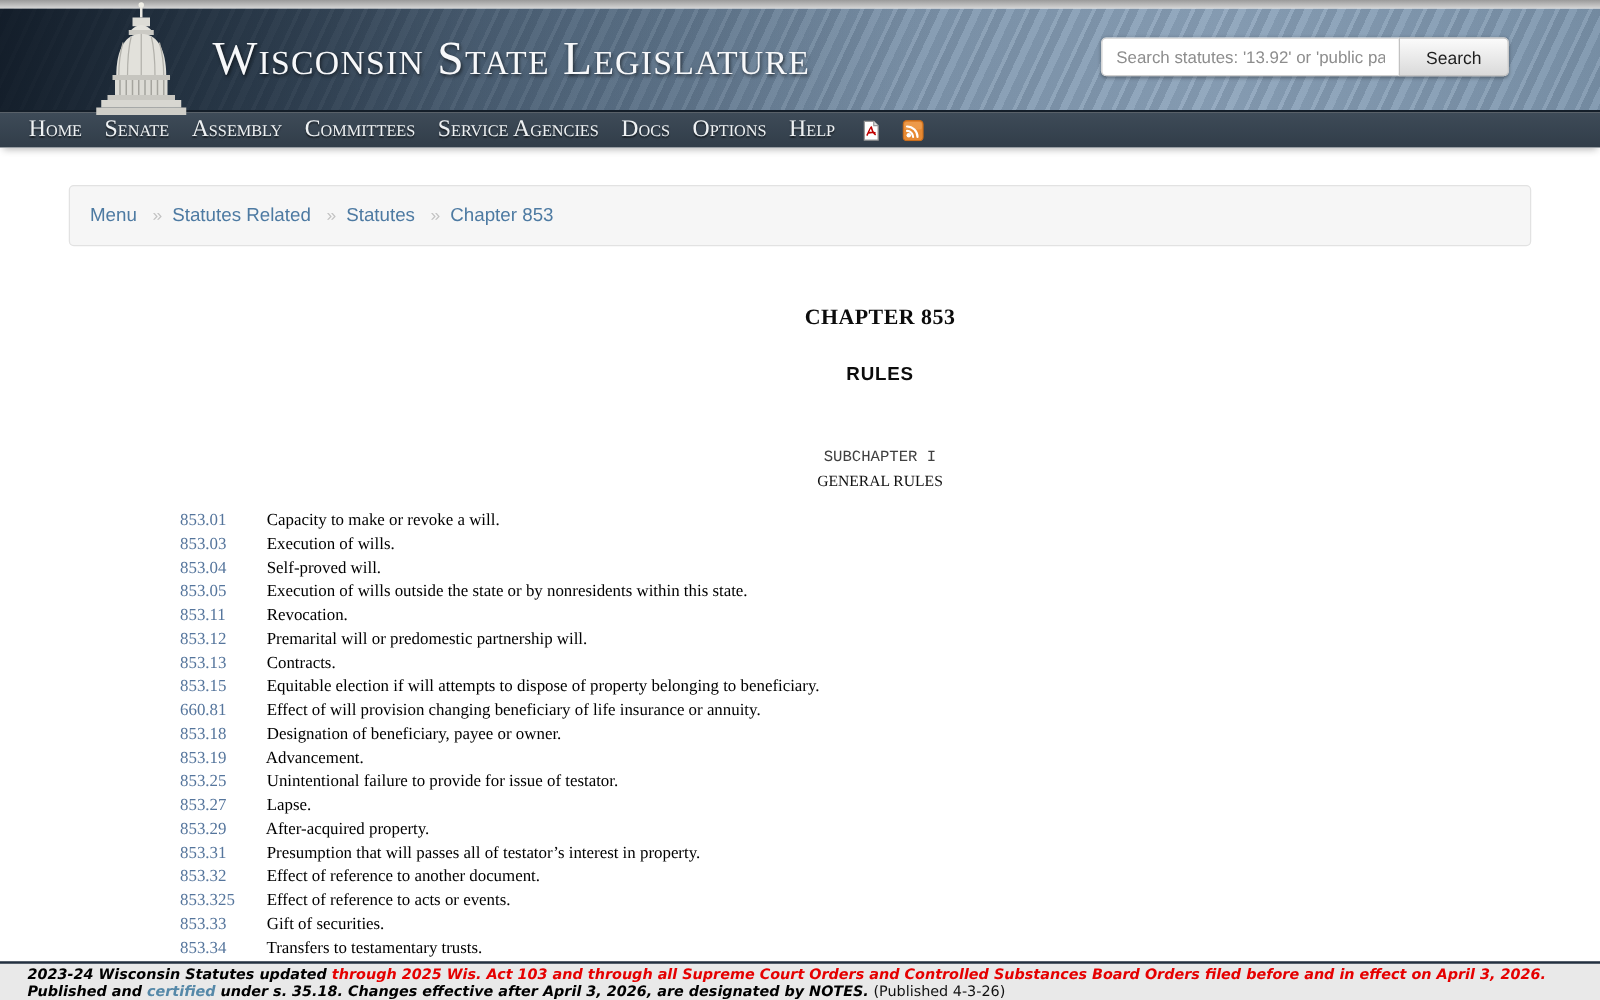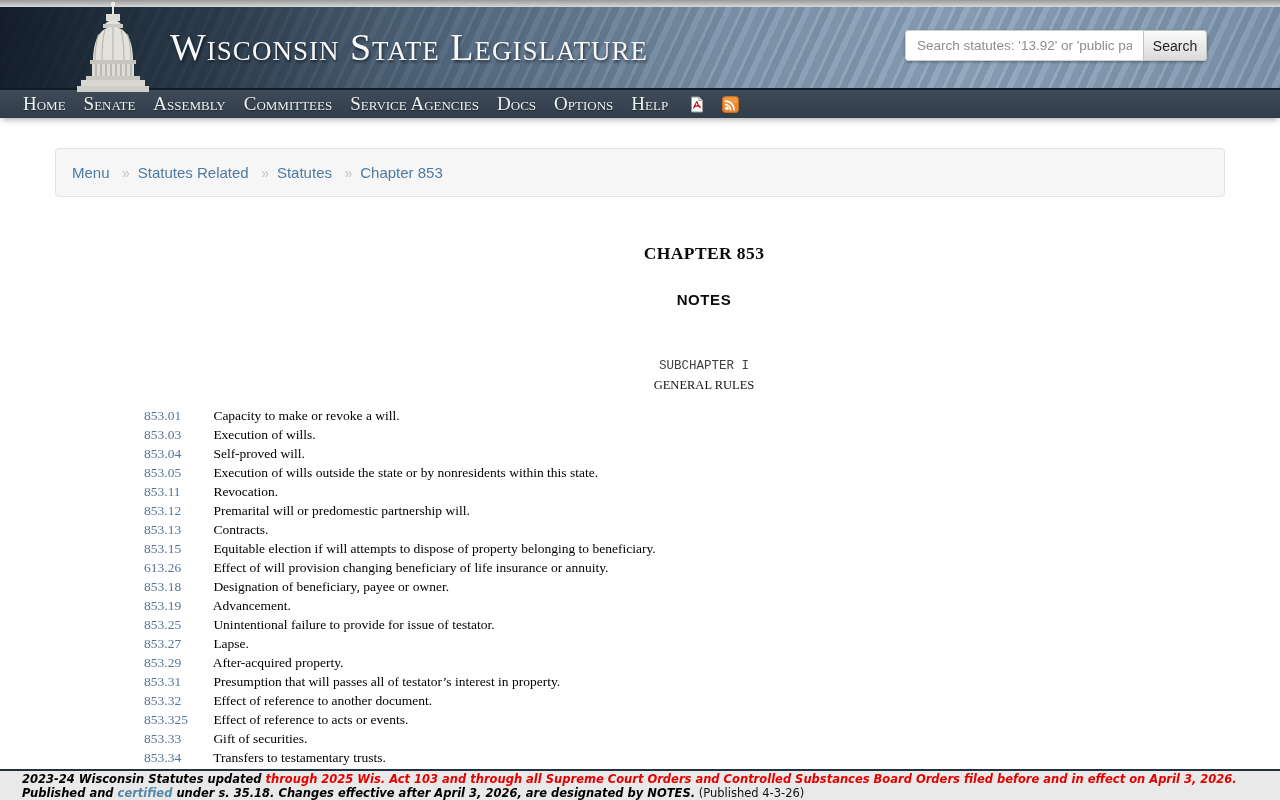--- a/index.html
+++ b/index.html
@@ -34,21 +34,21 @@
     position: absolute; right: 73px; top: 23px; display: flex; height: 31px;
     border-radius: 4px; box-shadow: 0 1px 3px rgba(0,0,0,0.35); background: #fff;
   }
   .searchbox input {
     width: 238px; height: 31px; border: 1px solid #cfcfcf; border-right: none;
     border-radius: 4px 0 0 4px; padding: 0 11px; font-size: 13.5px; color: #333;
     font-family: "Liberation Sans", sans-serif; outline: none;
   }
   .searchbox input::placeholder { color: #8d8d8d; }
   .searchbox button {
-    width: 64px; height: 31px; border: 1px solid #c2c2c2; border-radius: 0 4px 4px 0;
+    width: 88px; height: 31px; border: 1px solid #c2c2c2; border-radius: 0 4px 4px 0;
     background: linear-gradient(#fbfbfb, #dadada); font-size: 14px; color: #1f1f1f;
     font-family: "Liberation Sans", sans-serif; cursor: pointer;
   }
 
   
   .navbar {
     position: relative; z-index: 2; height: 30px; display: flex; align-items: center;
     background: linear-gradient(#3e4b58, #313d49);
     border-top: 2px solid #141e29;
     box-shadow: 0 4px 6px -2px rgba(0,0,0,0.30);
@@ -200,21 +200,21 @@
 
       <li class="crumb">
         <a>Chapter 853</a>
         
       </li>
     </ul>
 </div>
 
 <main class="content">
   <div class="chapter-no">CHAPTER 853</div>
-  <div class="chapter-title">NOTES</div>
+  <div class="chapter-title">RULES</div>
   <div class="subchapter">SUBCHAPTER I</div>
   <div class="subchapter-title">GENERAL RULES</div>
   <ul class="statutes">
 
       <li class="statute-row">
         <a class="num">853.01</a>
         <span class="stitle">Capacity to make or revoke a will.</span>
       </li>
 
       <li class="statute-row">
@@ -248,21 +248,21 @@
         <a class="num">853.13</a>
         <span class="stitle">Contracts.</span>
       </li>
 
       <li class="statute-row">
         <a class="num">853.15</a>
         <span class="stitle">Equitable election if will attempts to dispose of property belonging to beneficiary.</span>
       </li>
 
       <li class="statute-row">
-        <a class="num">613.26</a>
+        <a class="num">660.81</a>
         <span class="stitle">Effect of will provision changing beneficiary of life insurance or annuity.</span>
       </li>
 
       <li class="statute-row">
         <a class="num">853.18</a>
         <span class="stitle">Designation of beneficiary, payee or owner.</span>
       </li>
 
       <li class="statute-row">
         <a class="num">853.19</a>

